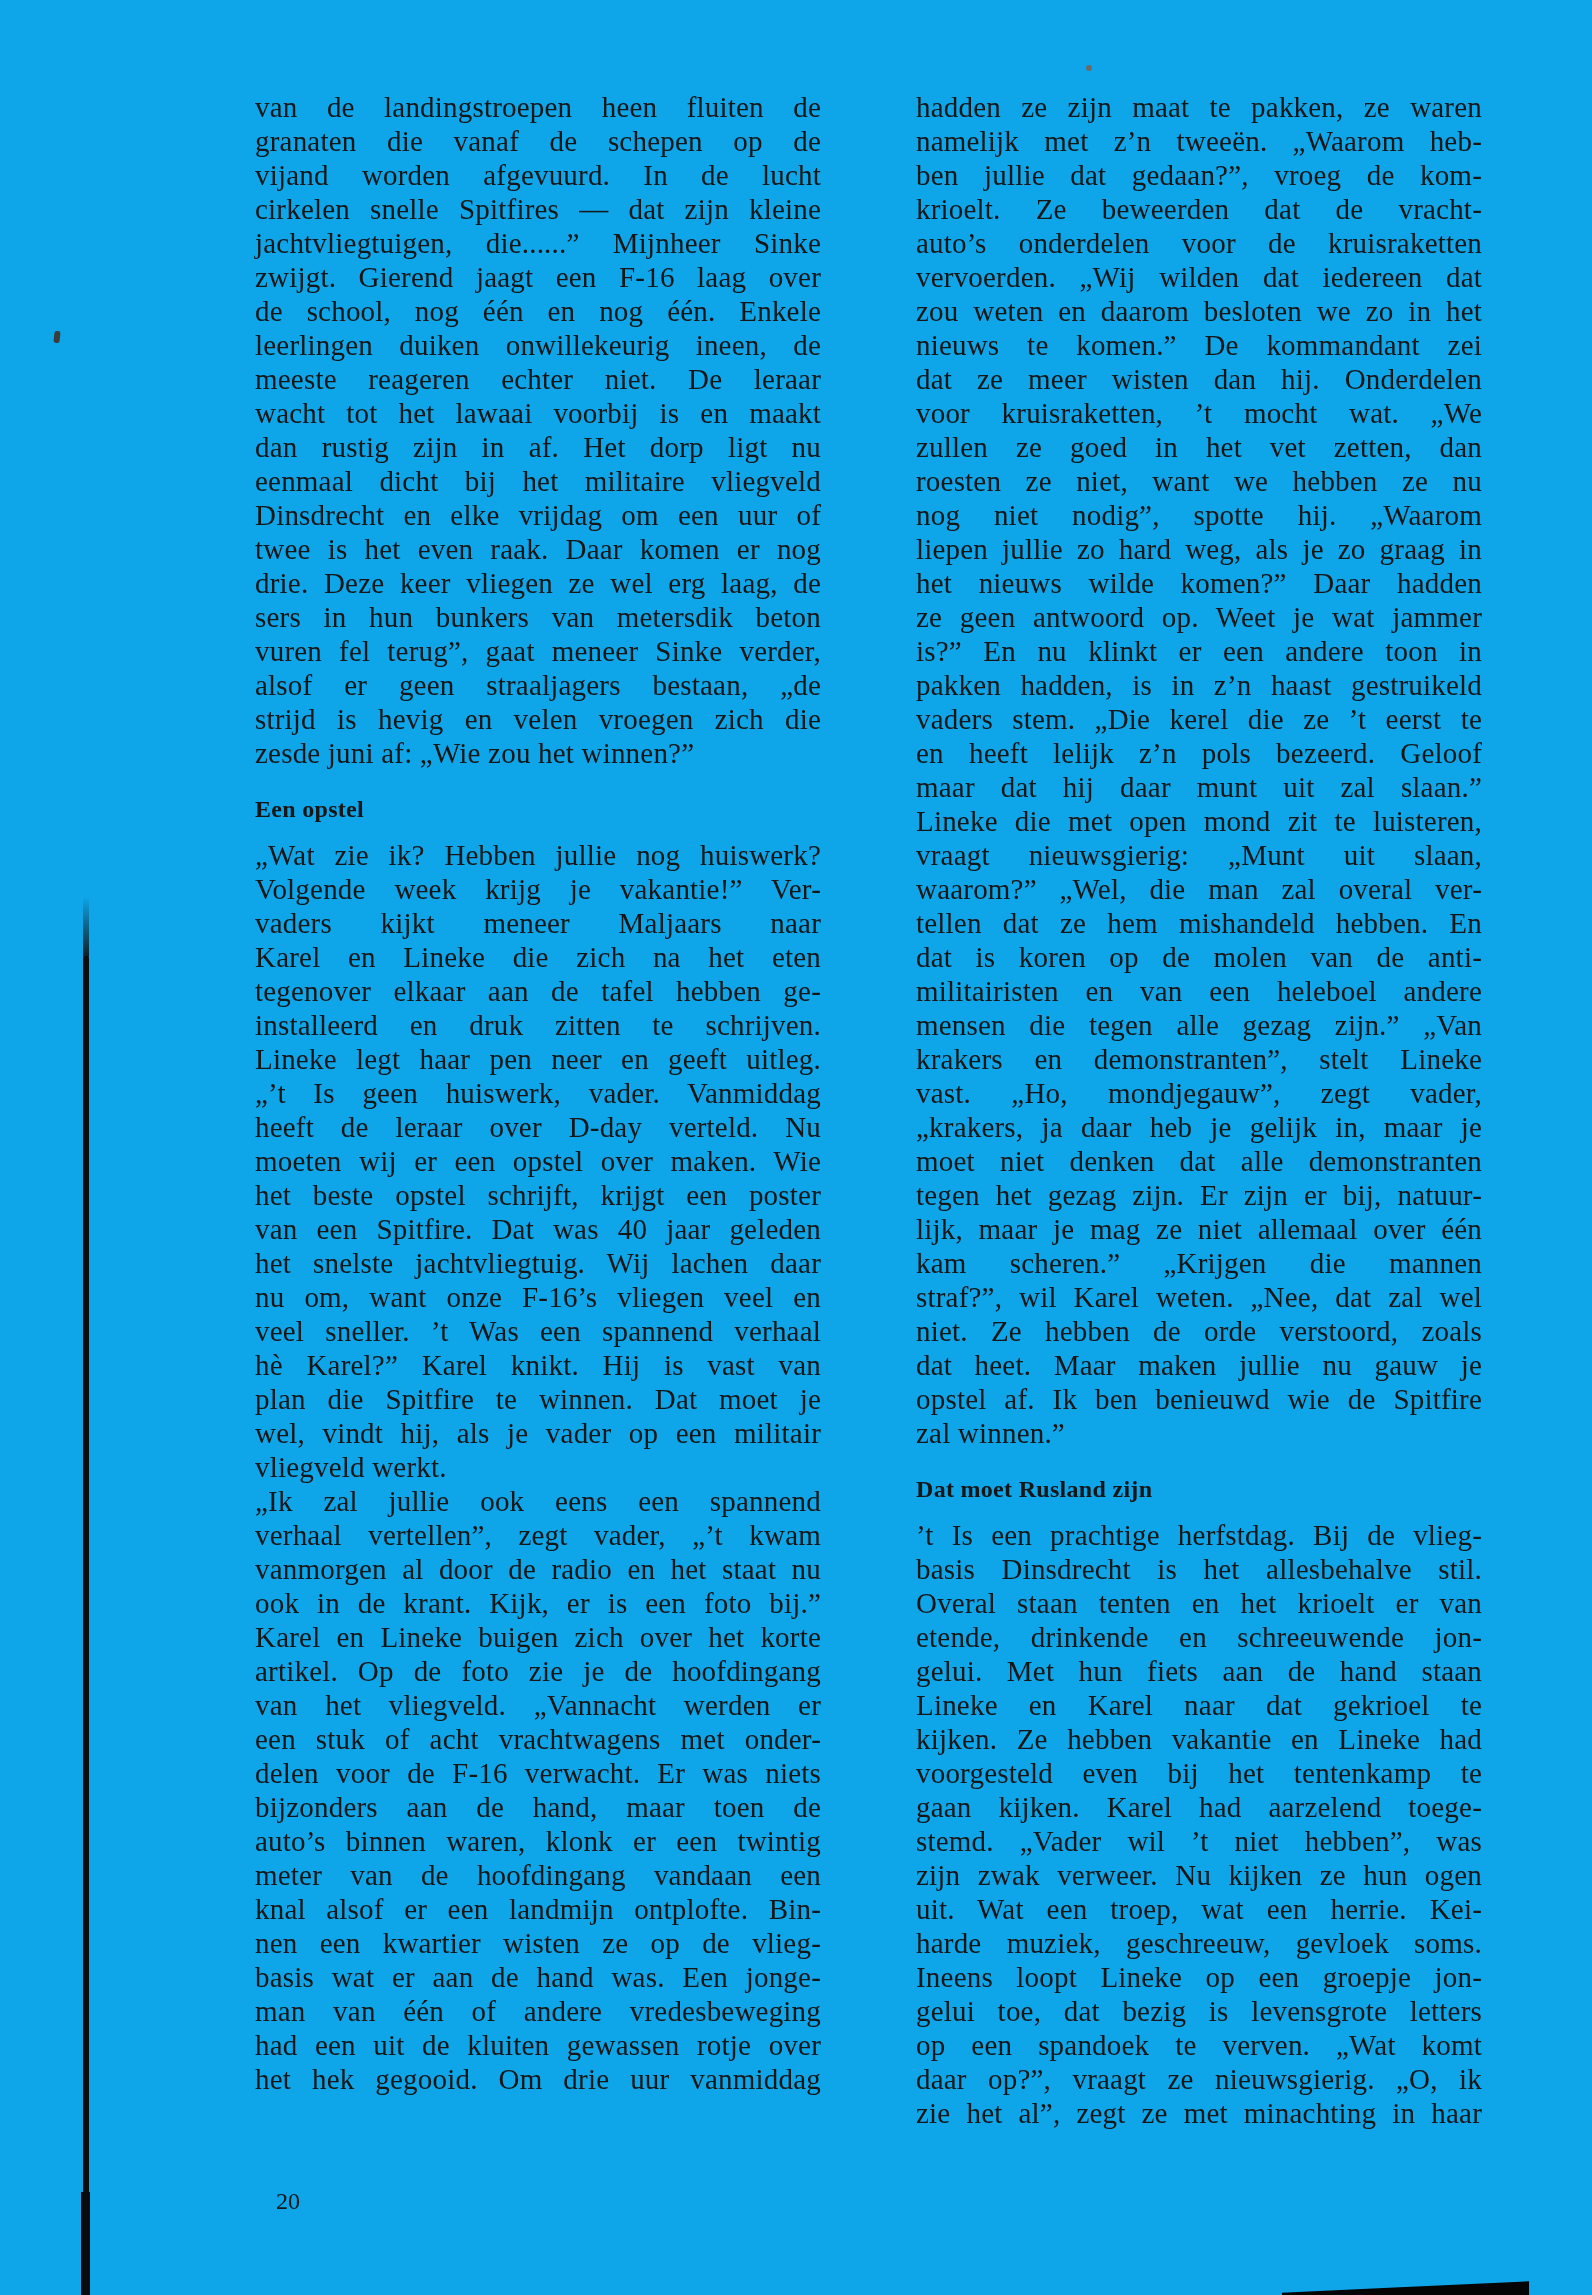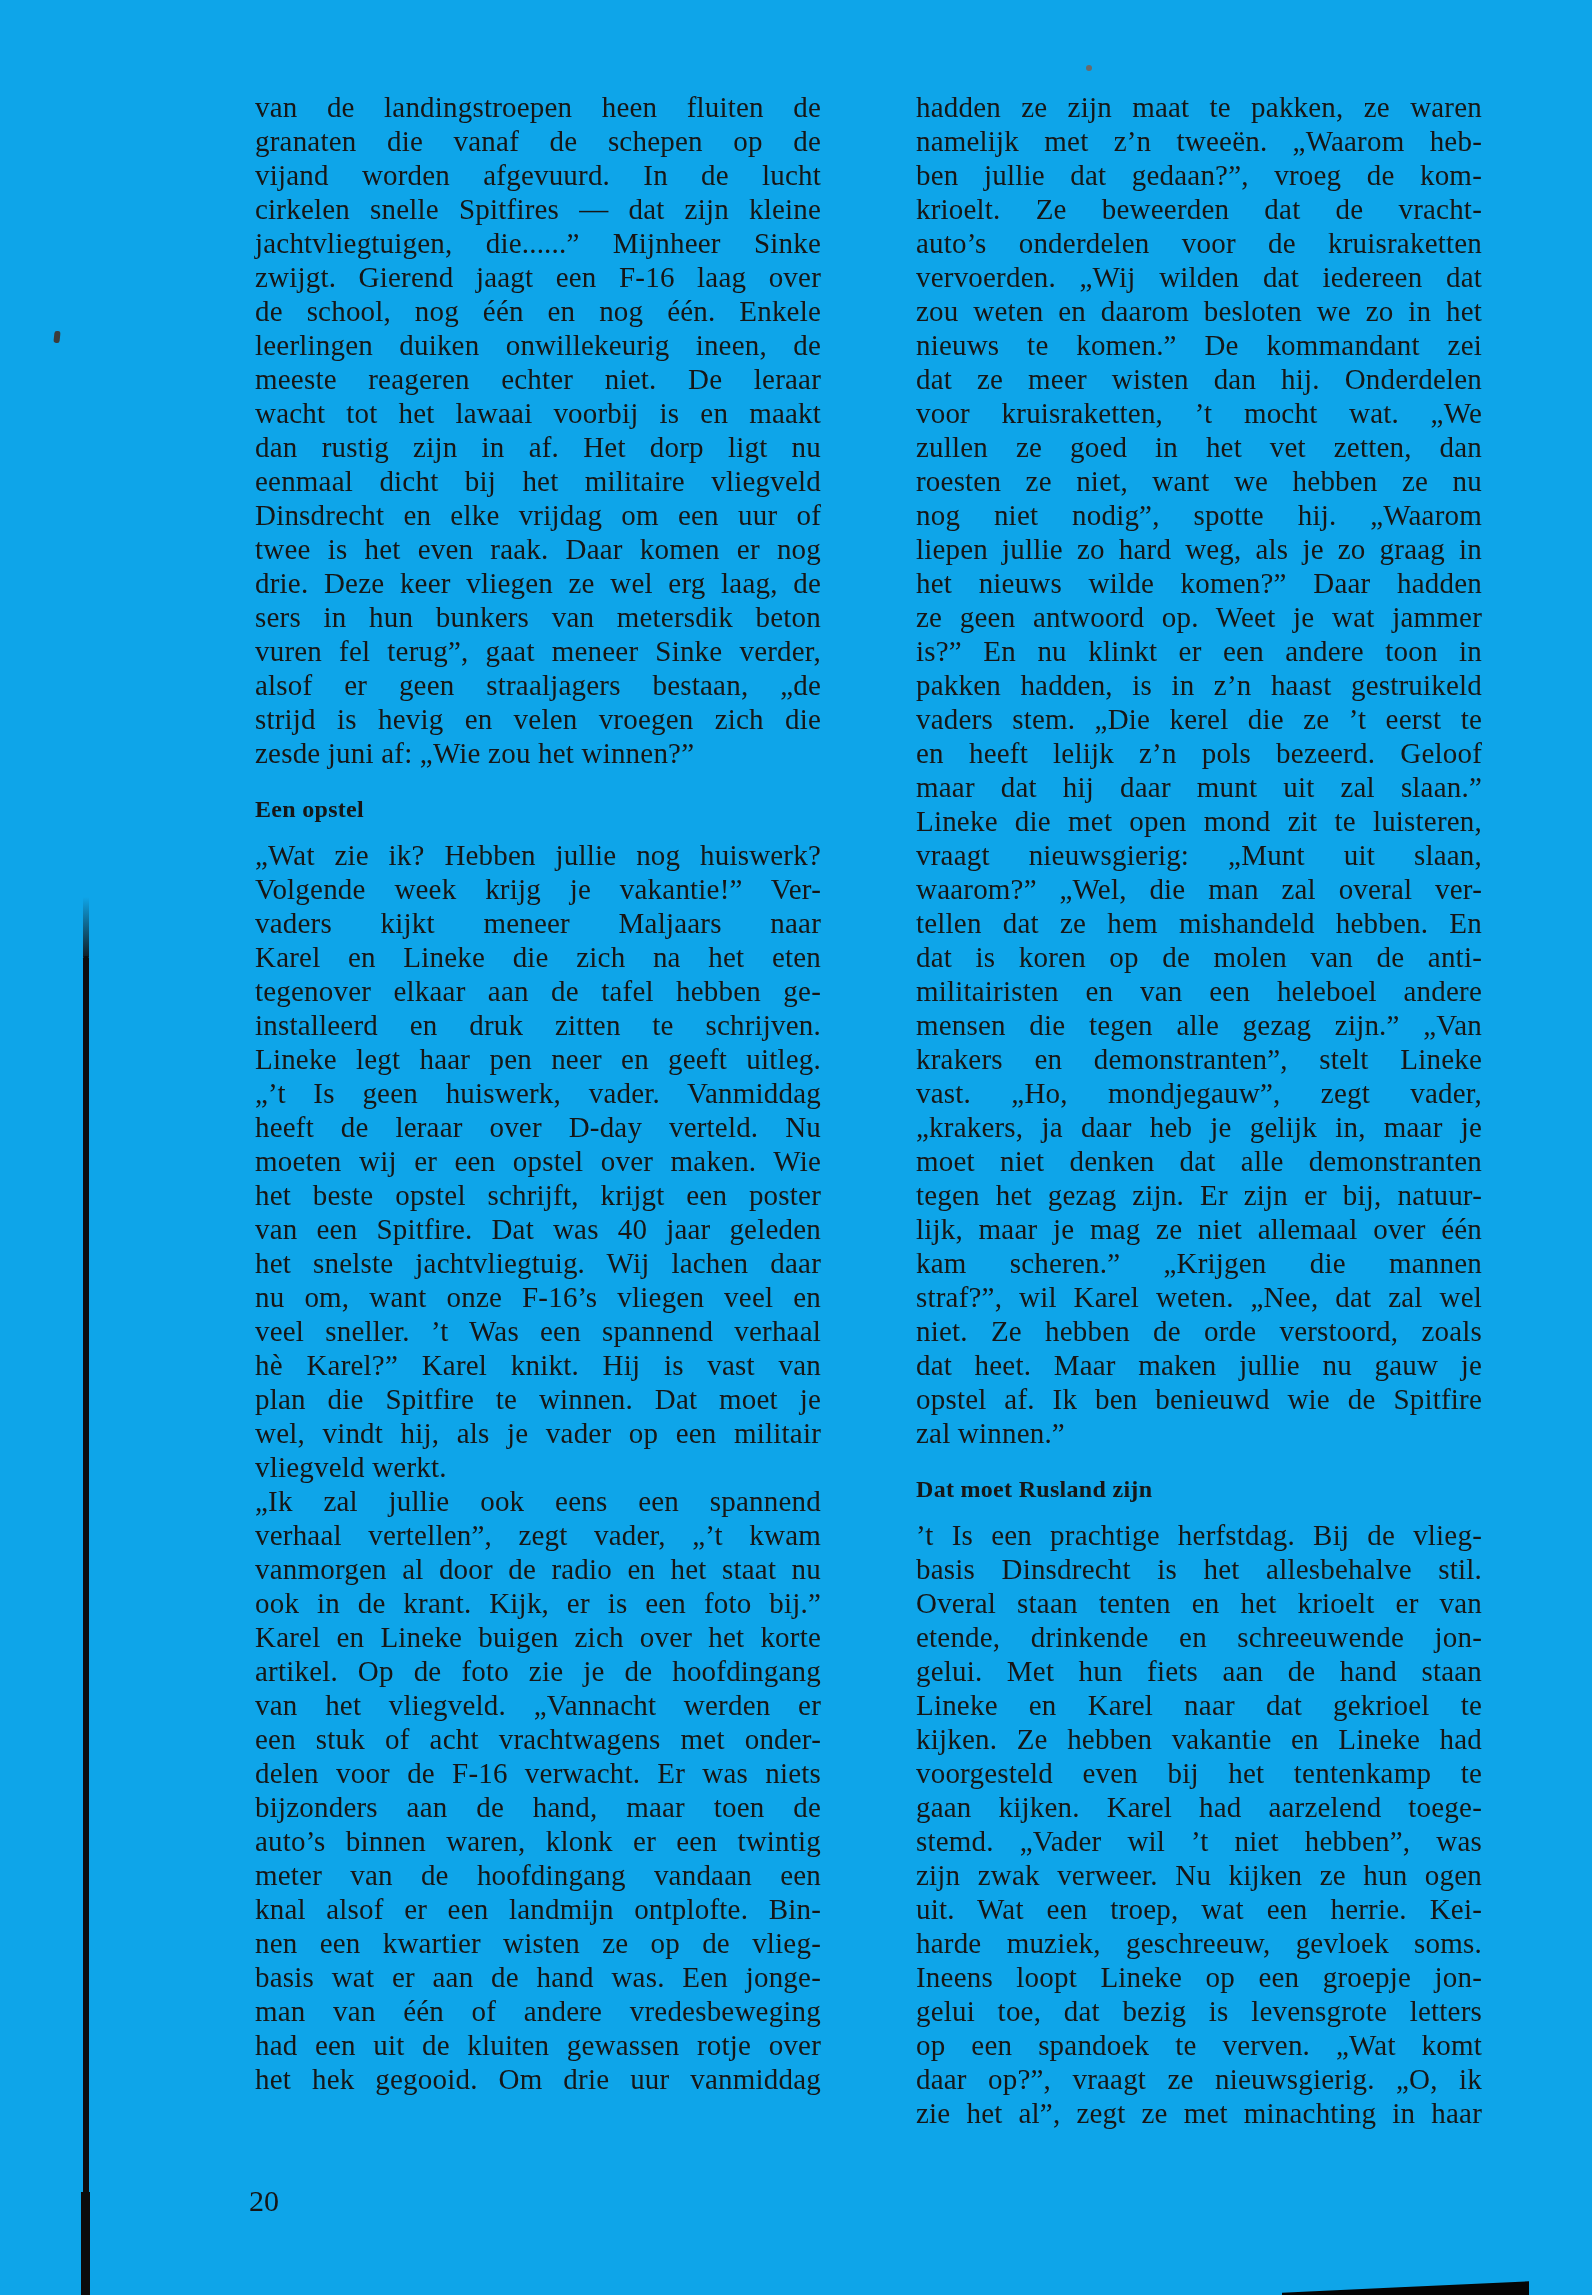--- a/index.html
+++ b/index.html
@@ -28,22 +28,22 @@
   .heading{
     font-weight:bold;
     font-size:24px;
     height:34px;
     line-height:34px;
     margin:22.4px 0 12px 0;
     letter-spacing:0.3px;
   }
   .page-number{
     position:absolute;
-    left:249px;top:2184px;
-    font-size:30px;line-height:34px;
+    left:276px;top:2184px;
+    font-size:24px;line-height:34px;
   }
   
   .crease-top{
     position:absolute;left:83px;top:897px;width:6px;height:60px;
     background:linear-gradient(to bottom, rgba(15,15,15,0), rgba(15,15,15,0.9));
   }
   .crease-main{
     position:absolute;left:83px;top:956px;width:6px;height:1339px;
     background:#0d0d0d;border-radius:2.6px 2.6px 0 0;
   }

